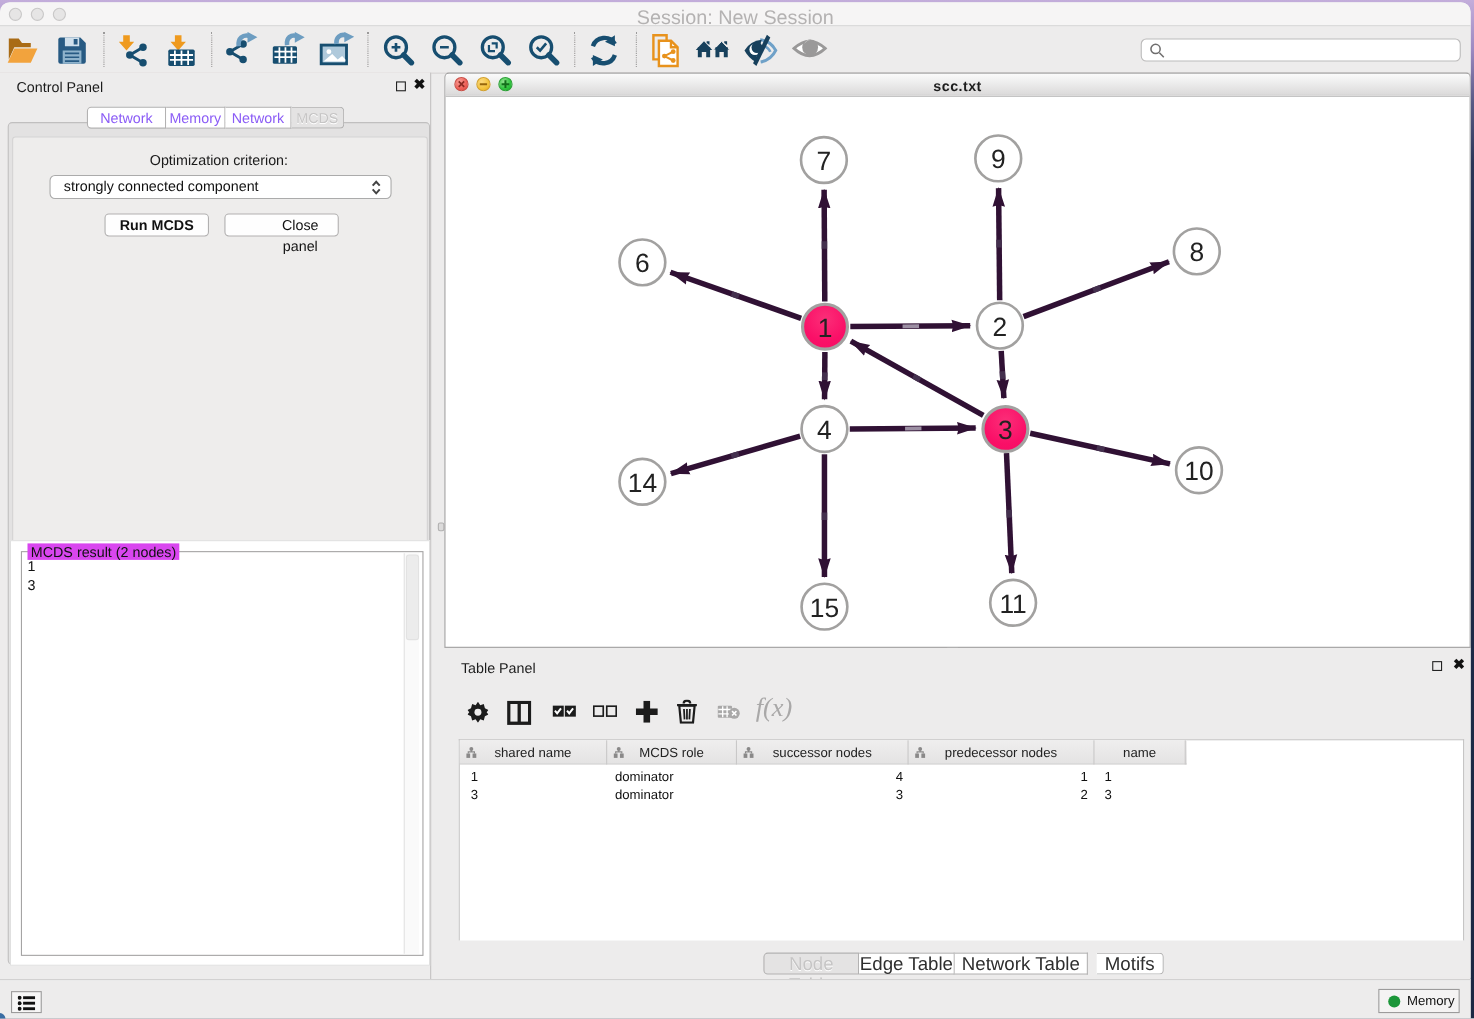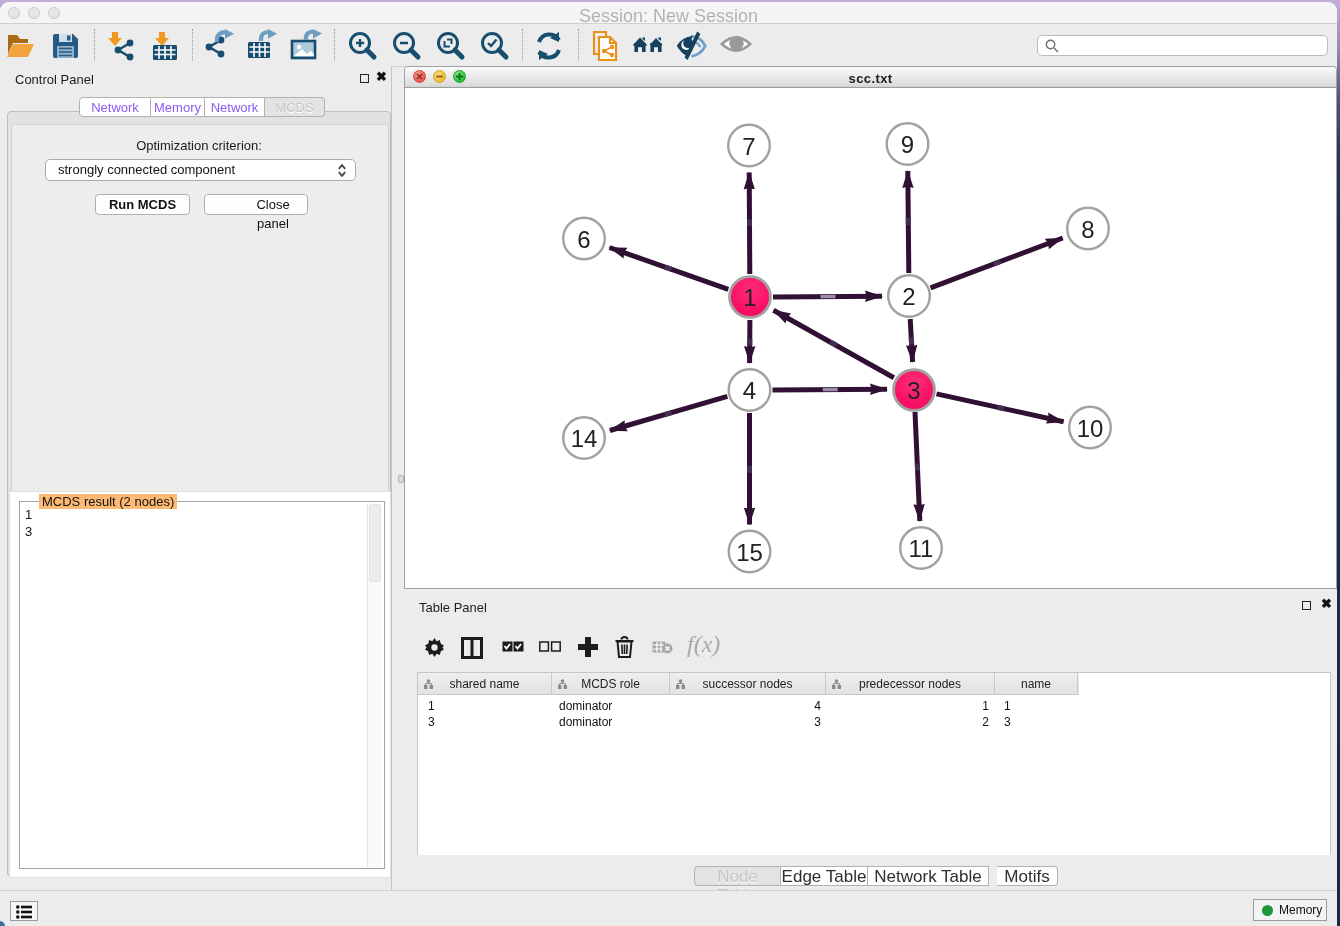--- a/index.html
+++ b/index.html
@@ -22,21 +22,21 @@
 #cpanel { left:0; top:64px; width:392px; height:825px; background:#edecec; border-right:1px solid #c4c3c3; }
 #cphead { left:15px; top:6px; font-size:13px; color:#1c1c1c; }
 .tab { position:absolute; top:31px; height:20px; background:#fff; border:1px solid #b3b2b2; font-size:13px; color:#8b5cf6; text-align:center; line-height:19px; }
 #cpbox { left:7px; top:45px; width:384px; height:766px; background:#e3e2e2; border:1px solid #c0bfbf; border-radius:4px; }
 #cpinner { left:3px; top:12px; width:378px; height:751px; background:#eeedec; border:1px solid #d4d3d3; border-radius:3px; }
 #optlabel { left:0; top:26px; width:100%; text-align:center; font-size:13px; color:#1a1a1a; }
 #dropdown { left:37px; top:47px; width:311px; height:22px; background:#fff; border:1px solid #ababab; border-radius:5px; font-size:13px; color:#111; line-height:20px; padding-left:12px; }
 .btn { position:absolute; height:21px; background:#fefefe; border:1px solid #b1b0b0; border-radius:4px; font-size:13px; color:#111; text-align:center; line-height:19px; }
 #whitepanel { left:1px; top:379px; width:382px; height:387px; background:#fff; border:1px solid #e0e0e0; }
 #fieldset { left:9px; top:9px; width:366px; height:368px; border:1px solid #a5a4a4; }
-#fieldlegend { left:5px; top:-8px; background:#fdba74; padding:0 3px; font-size:13px; color:#111;margin-left:14px; }
+#fieldlegend { left:5px; top:-8px; background:#d946ef; padding:0 3px; font-size:13px; color:#111; }
 
 #netwin { left:404px; top:64px; width:933px; height:523px; background:#fff; border:1px solid #a3a2a2; border-radius:4px 4px 0 0; }
 #nettitle { left:0; top:0; width:100%; height:21px; background:linear-gradient(180deg,#fbfbfb,#dddcdc 90%,#d3d2d2); border-bottom:1px solid #9e9d9d; border-radius:4px 4px 0 0;text-decoration:underline; }
 .ntl { position:absolute; top:2.5px; width:13px; height:13px; border-radius:50%; }
 #nettitletext { width:100%; text-align:center; top:4px; font-size:13px; font-weight:bold; color:#1d1d1d; }
 
 #tpanel { left:404px; top:587px; width:933px; height:300px; background:#edecec; }
 #tphead { left:15px; top:11px; font-size:13px; color:#1c1c1c; }
 #ttoolbar { left:13px; top:36px; width:918px; height:42px; }
 #tablebox { left:13px; top:83px; width:914px; height:183px; background:#fff; border:1px solid #c6c5c5; border-bottom:none; }
@@ -192,21 +192,21 @@
           <div class="abs" style="left:5px;top:4px;font-size:13px;color:#111;line-height:17px;">1<br>3</div>
           <div class="abs" style="right:3px;top:1px;width:14px;height:364px;background:#fafafa;border-left:1px solid #e3e3e3;">
             <div class="abs" style="left:1px;top:1px;width:12px;height:78px;background:#ececec;border:1px solid #e2e2e2;border-radius:3px;"></div>
           </div>
         </div>
       </div>
     </div>
     <div class="tab abs" style="left:79px;width:72px;border-radius:4px 0 0 4px;">Network</div>
     <div class="tab abs" style="left:151px;width:54px;border-left:none;">Memory</div>
     <div class="tab abs" style="left:205px;width:60px;border-left:none;">Network</div>
-    <div class="tab abs" style="left:265px;width:60px;border-left:none;background:#e4e3e3;color:#c6c5c5;text-shadow:0 1px 0 #fff;border-radius:0 4px 4px 0;">MCDS</div>
+    <div class="tab abs" style="left:265px;width:48px;border-left:none;background:#e4e3e3;color:#c6c5c5;text-shadow:0 1px 0 #fff;border-radius:0 4px 4px 0;">MCDS</div>
   </div>
   <div class="abs" style="left:398px;top:473px;width:6px;height:8px;background:#dcdbdb;border:1px solid #b1b0b0;border-radius:2px;"></div>
   <div id="netwin" class="abs">
     <div id="nettitle" class="abs">
       <div class="ntl" style="left:8px;background:radial-gradient(circle at 35% 30%,#f99d96,#ee5f56 60%,#d94a41);border:1px solid #ca4d45;">
           <svg width="11" height="11" viewBox="0 0 11 11" style="position:absolute;left:0;top:0;">
             <path d="M3 3 L8 8 M8 3 L3 8" stroke="#8e2b23" stroke-width="1.6"></path>
           </svg>
         </div>
       <div class="ntl" style="left:28px;background:radial-gradient(circle at 35% 30%,#fbd97e,#f4c33c 60%,#e4a820);border:1px solid #d3a02c;">

